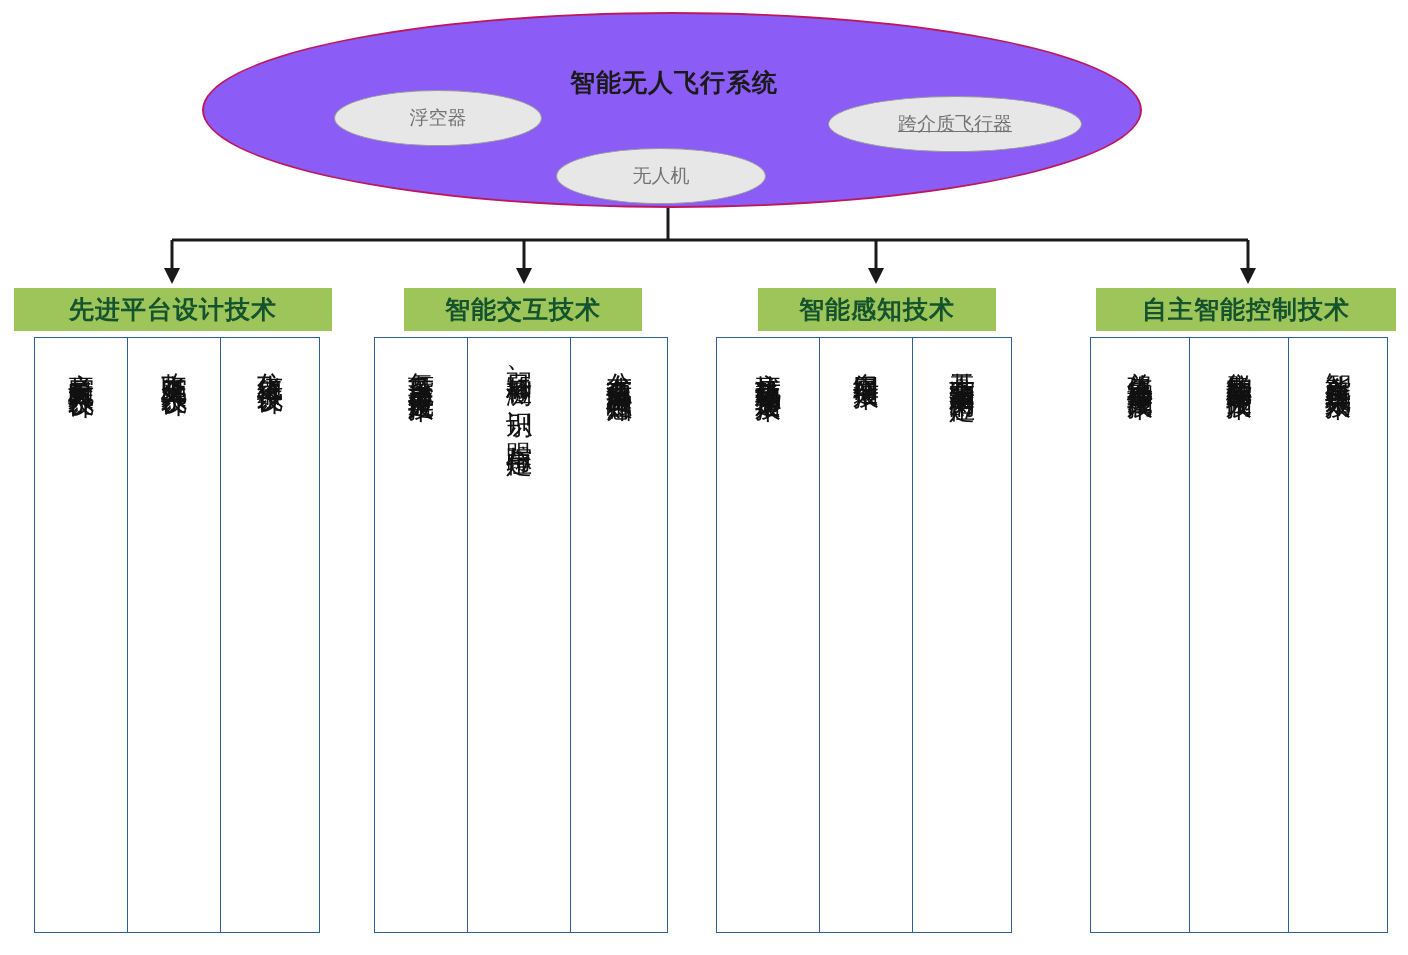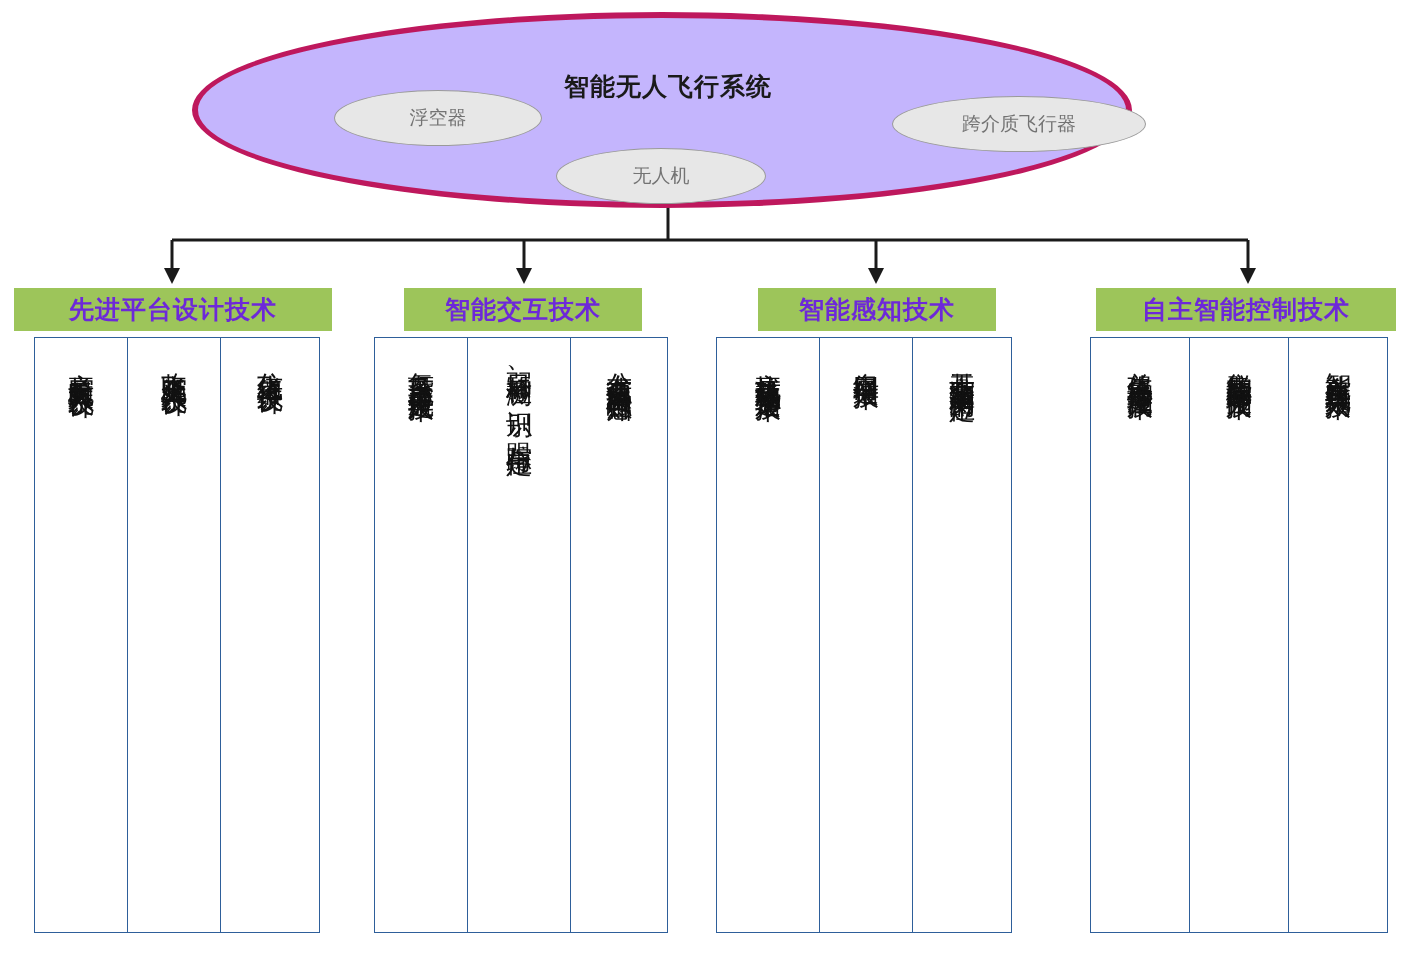--- a/index.html
+++ b/index.html
@@ -16,27 +16,27 @@
   }
   #canvas {
     position: absolute;
     left: 0; top: 0;
     width: 1408px;
     height: 955px;
   }
   
   .root-ellipse {
     position: absolute;
-    left: 192px;
+    left: 202px;
     top: 12px;
     width: 940px;
     height: 196px;
     border-radius: 50%;
-    background: #c4b5fd;
-    border: 6px solid #be185d;
+    background: #8b5cf6;
+    border: 2px solid #be185d;
     box-sizing: border-box;
   }
   .root-title {
     position: absolute;
     left: 0;
     top: 52px;
     width: 940px;
     text-align: center;
     font-size: 25px;
     font-weight: bold;
@@ -50,33 +50,33 @@
     border-radius: 50%;
     box-sizing: border-box;
     display: flex;
     align-items: center;
     justify-content: center;
     font-size: 19px;
     color: #737373;
   }
   .se-1 { left: 334px; top: 90px;  width: 208px; height: 56px; }
   .se-2 { left: 556px; top: 148px; width: 210px; height: 56px; }
-  .se-3 { left: 892px; top: 96px;  width: 254px; height: 56px; }
+  .se-3 { left: 828px; top: 96px;  width: 254px; height: 56px; text-decoration: underline; }
 
   
   .cat-header {
     position: absolute;
     height: 43px;
     background: #9dc55a;
     display: flex;
     align-items: center;
     justify-content: center;
     font-size: 25px;
     font-weight: bold;
-    color: #6d28d9;
+    color: #14532d;
     box-sizing: border-box;
     letter-spacing: 1px;
   }
   .ch-0 { left: 14px;   top: 288px; width: 318px; }
   .ch-1 { left: 404px;  top: 288px; width: 238px; }
   .ch-2 { left: 758px;  top: 288px; width: 238px; }
   .ch-3 { left: 1096px; top: 288px; width: 300px; }
 
   
   .leaf-group {

